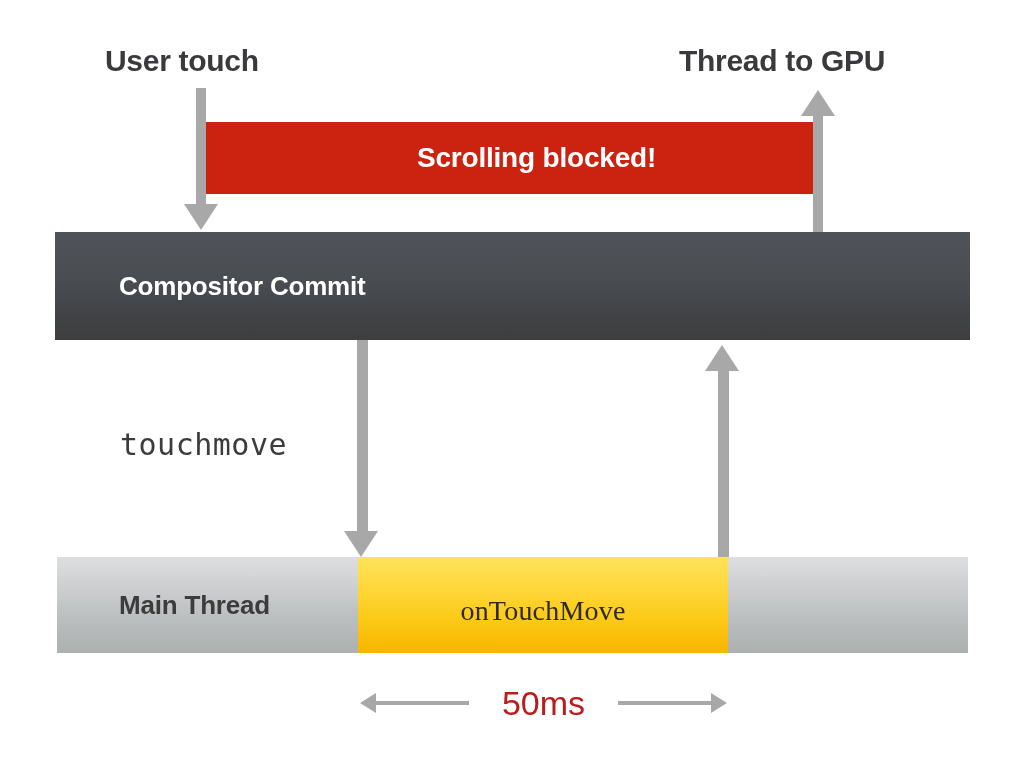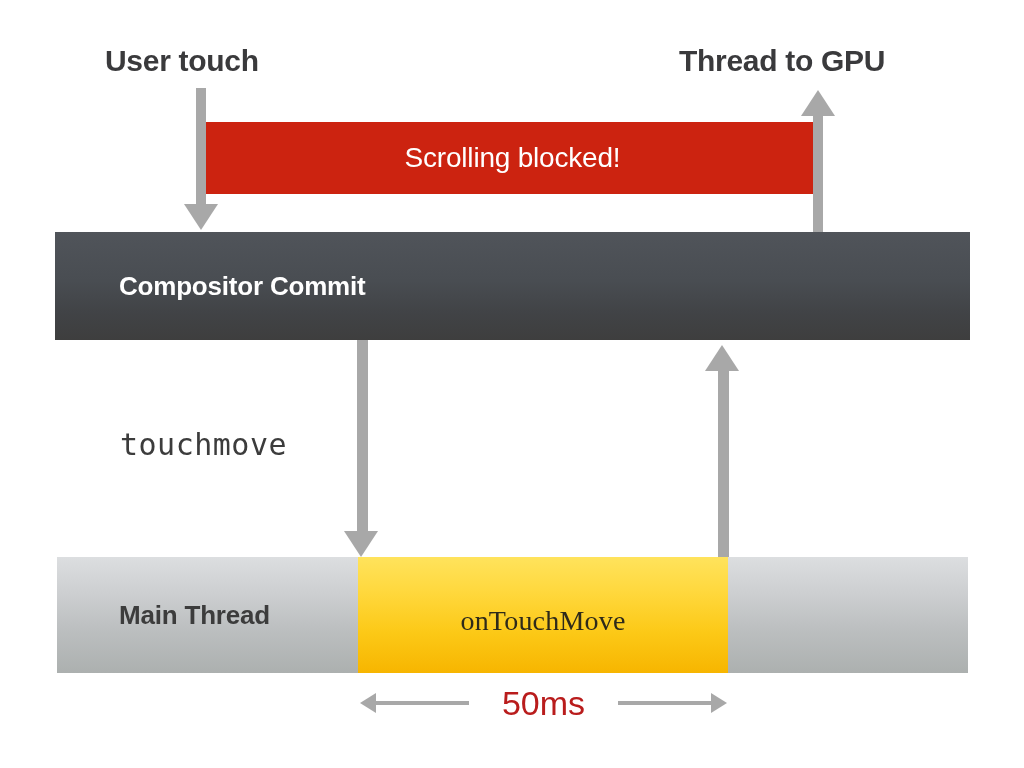--- a/index.html
+++ b/index.html
@@ -77,23 +77,24 @@
   #blocked-label {
     position: absolute;
     left: 0; top: 0;
     width: 100%;
     height: 100%;
     display: flex;
     align-items: center;
     justify-content: center;
     color: #ffffff;
     font-family: "Liberation Sans", sans-serif;
-    font-weight: normal;
+    font-weight: bold;
     font-size: 28px;
     letter-spacing: -0.2px;
+    padding-left: 24px;
   }
 
   
   #compositor-bar {
     position: absolute;
     left: 55px;
     top: 232px;
     width: 915px;
     height: 108px;
     background: linear-gradient(to bottom, #50545a 0%, #494d52 45%, #414346 75%, #3e3e3e 100%);
@@ -124,21 +125,21 @@
     white-space: nowrap;
     text-align: center;
   }
 
   
   #mainthread-bar {
     position: absolute;
     left: 57px;
     top: 557px;
     width: 911px;
-    height: 116px;
+    height: 96px;
     background: linear-gradient(to bottom, #dcdee0 0%, #cbcdcf 35%, #bcbfc0 62%, #acb0af 100%);
     overflow: hidden;
   }
   #mainthread-label {
     position: absolute;
     left: 62px;
     top: 0;
     height: 100%;
     display: flex;
     align-items: center;

